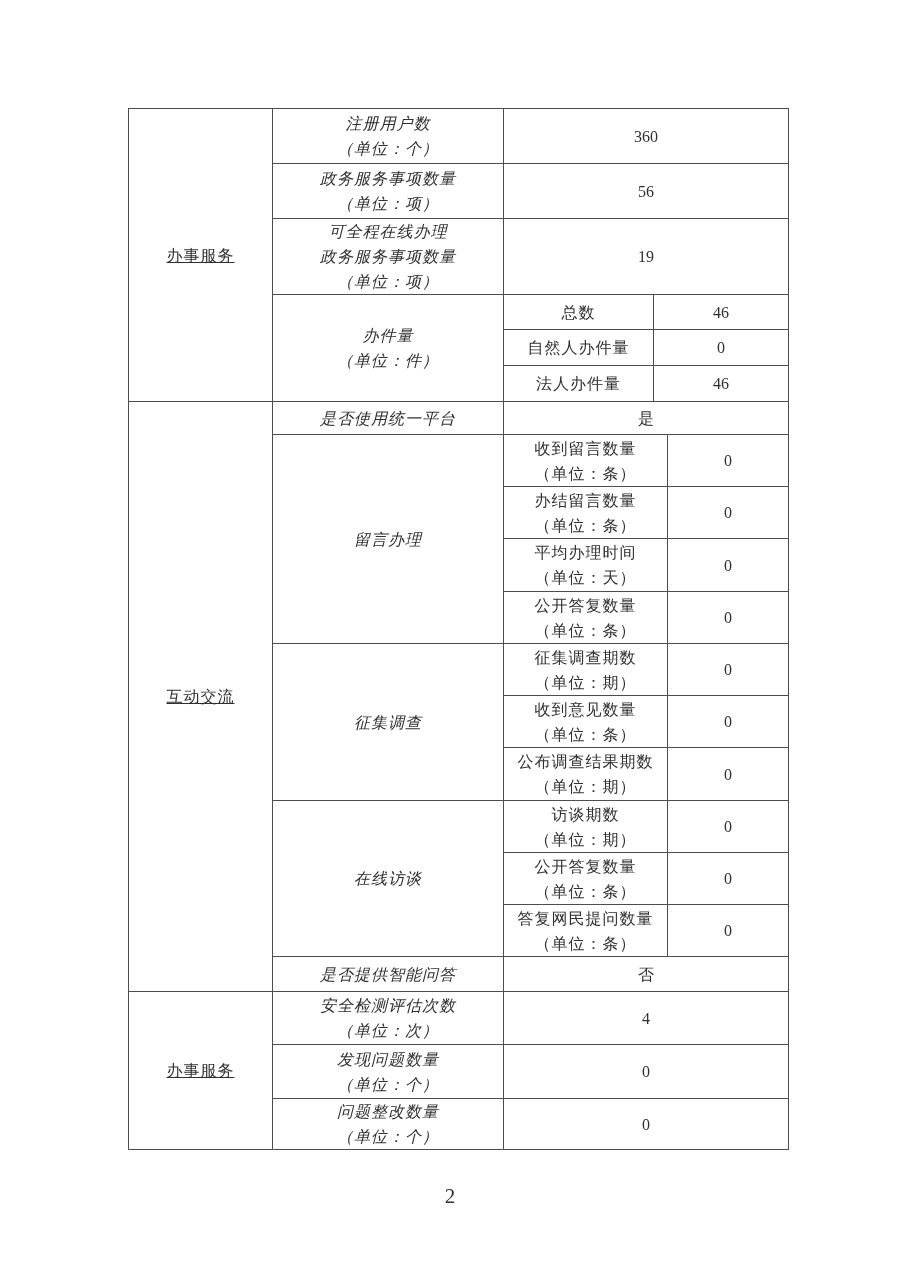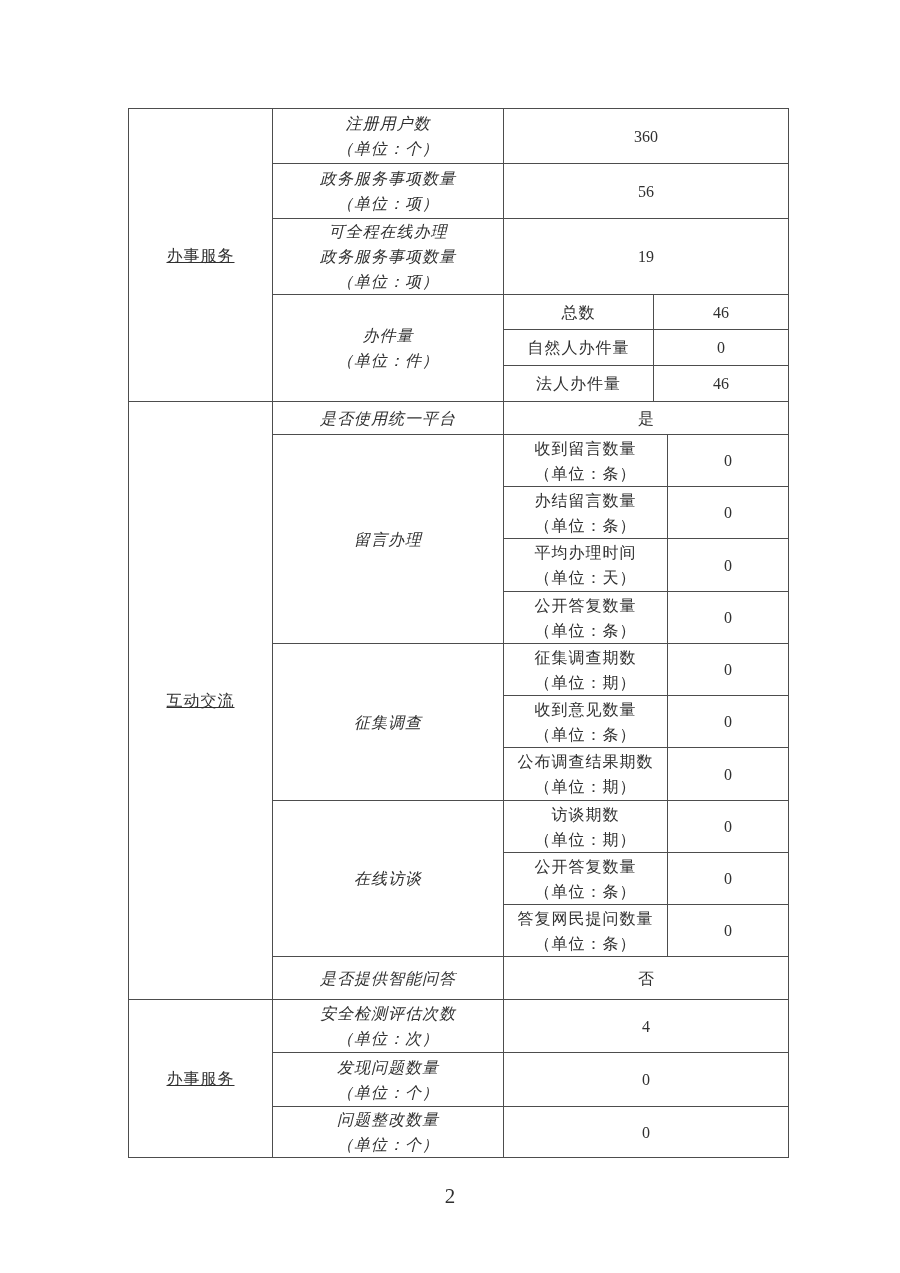--- a/index.html
+++ b/index.html
@@ -191,21 +191,21 @@
       </td>
       <td class="subval">0</td>
     </tr>
     <tr style="height:52px">
       <td class="sublbl" colspan="2">
         <div>答复网民提问数量</div>
         <div>（单位：条）</div>
       </td>
       <td class="subval">0</td>
     </tr>
-    <tr style="height:43px">
+    <tr style="height:35px">
       <td class="lbl">
         <div>是否提供智能问答</div>
       </td>
       <td class="val" colspan="3">否</td>
     </tr>
 
     <tr style="height:53px">
       <td class="cat" rowspan="3">办事服务</td>
       <td class="lbl">
         <div>安全检测评估次数</div>

